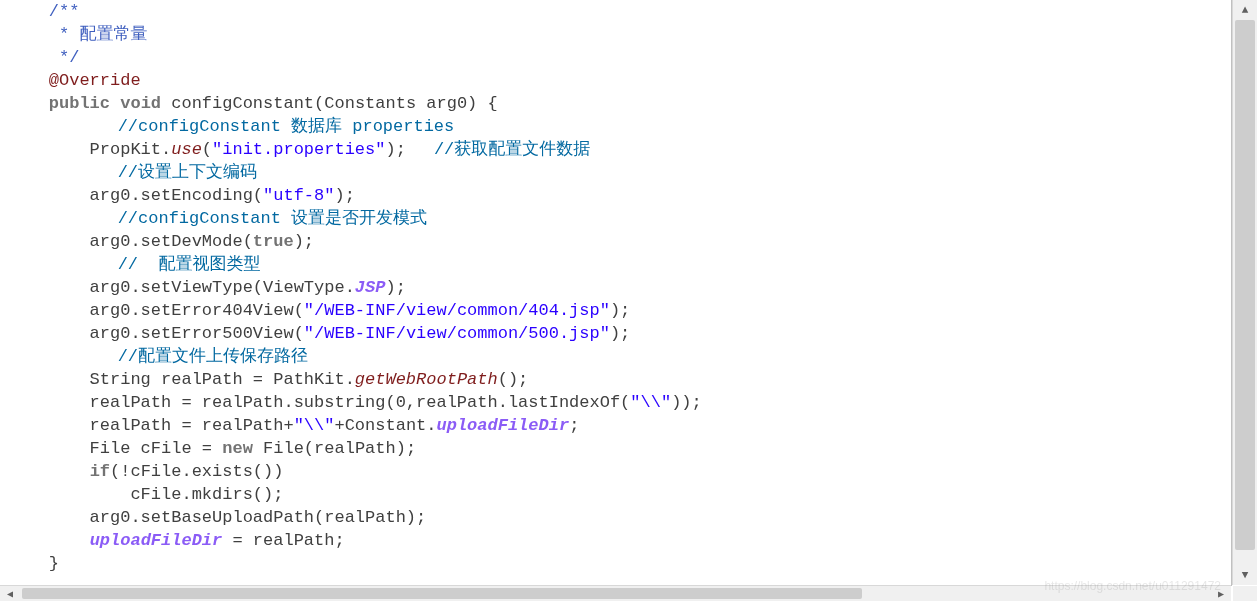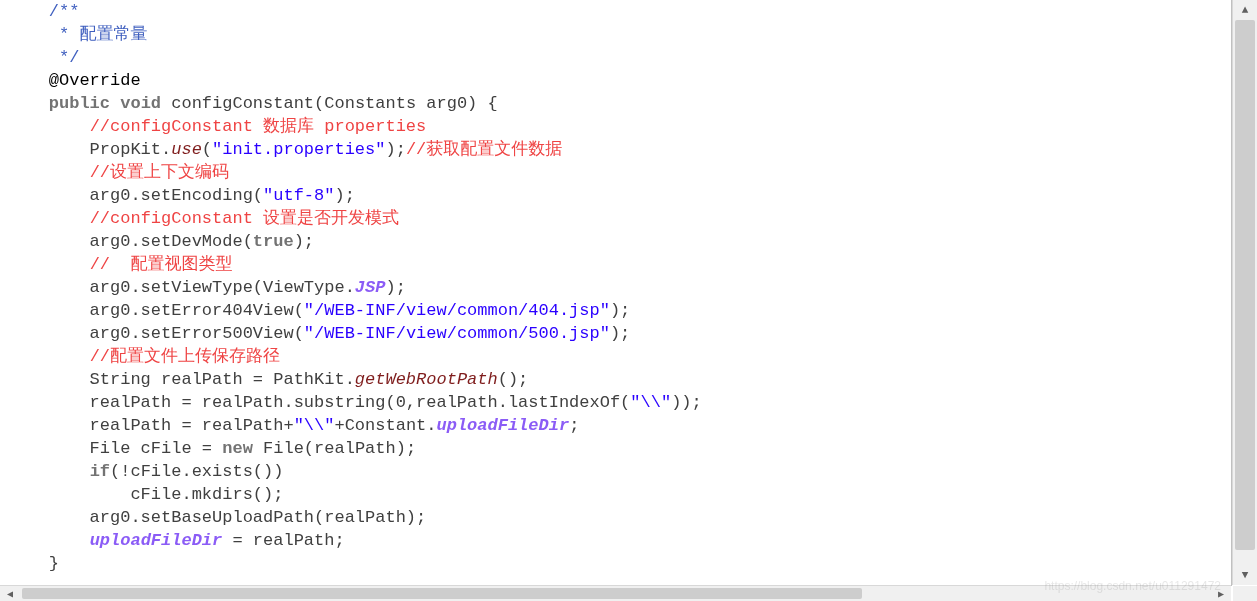--- a/index.html
+++ b/index.html
@@ -24,23 +24,23 @@
     background: #ffffff;
   }
   pre.code {
     margin: 0;
     padding: 0 0 0 8px;
     line-height: 23px;
     white-space: pre;
     font-family: "Consolas", "Courier New", monospace;
   }
   .c-jd  { color: #3f5fbf; }  
-  .c-ann { color: #000000; }  
+  .c-ann { color: #7f1d1d; }  
   .c-kw  { color: #737373; font-weight: bold; } 
-  .c-sc  { color: #ef4444; }  
+  .c-sc  { color: #0369a1; margin-left: 28px; }  
   .c-str { color: #2a00ff; }  
   .c-sti { color: #7f1d1d; font-style: italic; } 
   .c-stc { color: #8b5cf6; font-style: italic; font-weight: bold; } 
   .c-pln { color: #404040; }  
 
   
   .vscroll {
     position: absolute;
     top: 0; right: 0;
     width: 24px;

